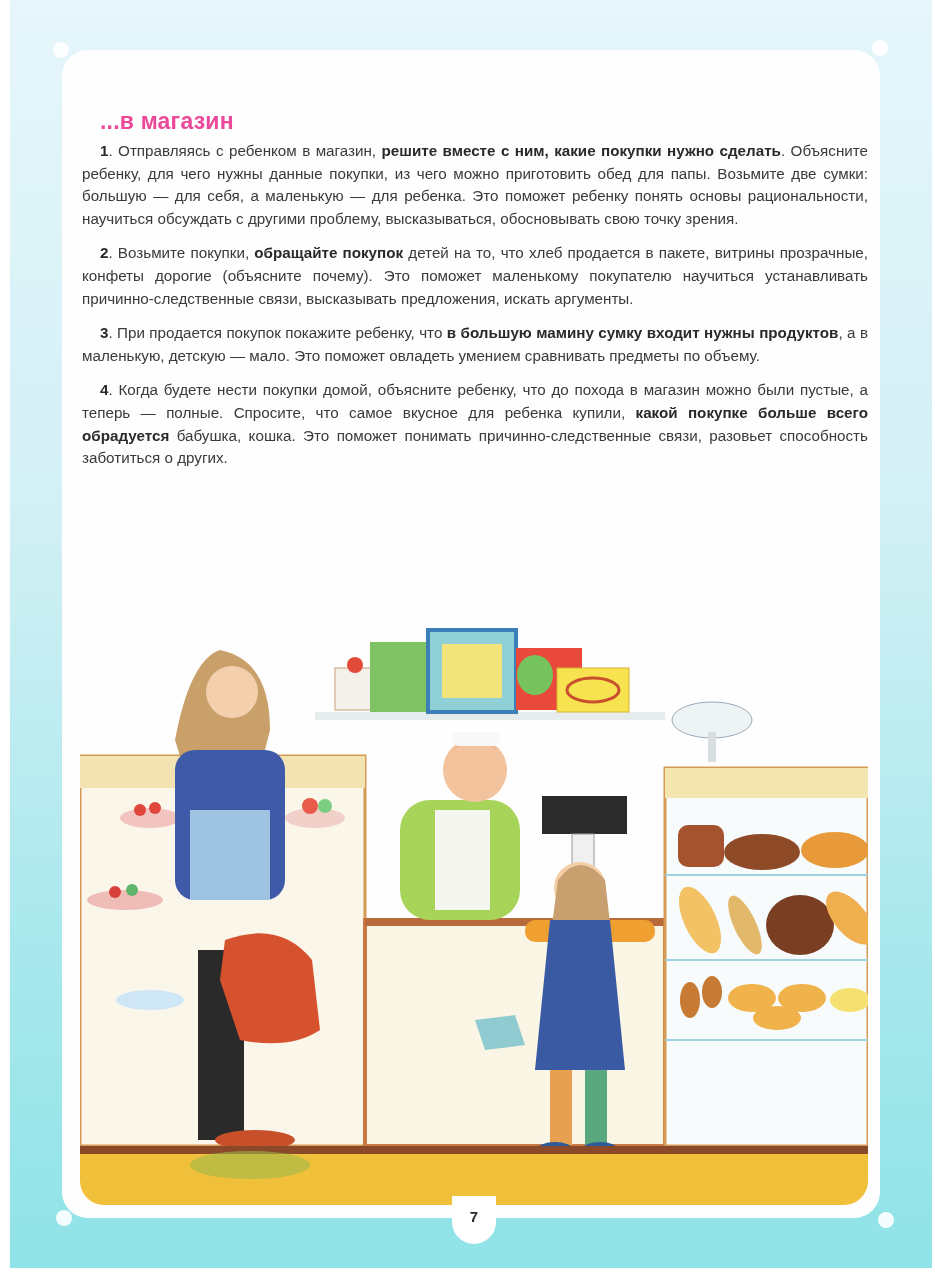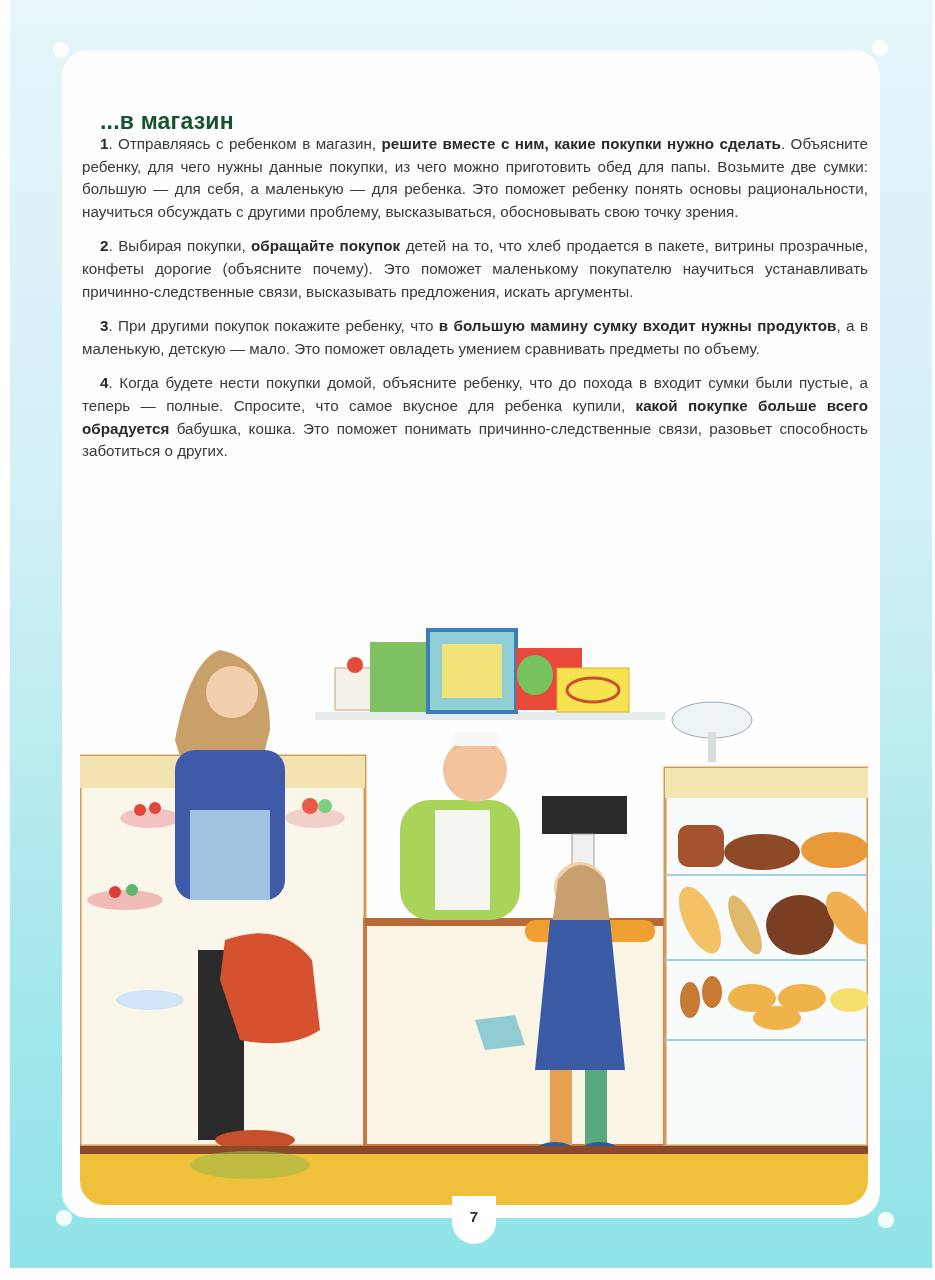--- a/index.html
+++ b/index.html
@@ -15,25 +15,25 @@
     .dot {
       position: absolute; width: 16px; height: 16px; border-radius: 50%;
       background: #ffffff; opacity: 0.9;
     }
     .card {
       position: absolute; left: 62px; top: 50px; width: 818px; height: 1168px;
       background: #fefefe; border-radius: 26px;
     }
     .title {
       position: absolute; left: 100px; top: 108px;
-      font-size: 23px; font-weight: bold; color: #14532d;
+      font-size: 23px; font-weight: bold; color: #ec4899;
       letter-spacing: 0.2px;
     }
     .text-block {
-      position: absolute; left: 82px; top: 133px; width: 786px;
+      position: absolute; left: 82px; top: 140px; width: 786px;
       font-size: 15.2px; line-height: 22.6px; color: #3a3a3a;
       text-align: justify;
     }
     .para { margin: 0 0 12px 0; text-indent: 18px; }
     .para b { color: #2a2a2a; }
     .illustration {
       position: absolute; left: 80px; top: 620px; width: 788px; height: 585px;
       border-radius: 0 0 24px 24px; overflow: hidden;
     }
     .page-num-tab {
@@ -57,27 +57,27 @@
 
 <div class="card"></div>
 
 <div class="title">...в магазин</div>
 
 <div class="text-block">
   <p class="para">
     <b>1</b><span>. Отправляясь с ребенком в магазин, </span><b>решите вместе с ним, какие покупки нужно сделать</b><span>. Объясните ребенку, для чего нужны данные покупки, из чего можно приготовить обед для папы. Возьмите две сумки: большую — для себя, а маленькую — для ребенка. Это поможет ребенку понять основы рациональности, научиться обсуждать с другими проблему, высказываться, обосновывать свою точку зрения.</span>
   </p>
   <p class="para">
-    <b>2</b><span>. Выбирая покупки, </span><b>обращайте покупок</b><span> детей на то, что хлеб продается в пакете, витрины прозрачные, конфеты дорогие (объясните почему). Это поможет маленькому покупателю научиться устанавливать причинно-следственные связи, высказывать предложения, искать аргументы.</span>
+    <b>2</b><span>. Возьмите покупки, </span><b>обращайте покупок</b><span> детей на то, что хлеб продается в пакете, витрины прозрачные, конфеты дорогие (объясните почему). Это поможет маленькому покупателю научиться устанавливать причинно-следственные связи, высказывать предложения, искать аргументы.</span>
   </p>
   <p class="para">
-    <b>3</b><span>. При другими покупок покажите ребенку, что </span><b>в большую мамину сумку входит нужны продуктов</b><span>, а в маленькую, детскую — мало. Это поможет овладеть умением сравнивать предметы по объему.</span>
+    <b>3</b><span>. При продается покупок покажите ребенку, что </span><b>в большую мамину сумку входит нужны продуктов</b><span>, а в маленькую, детскую — мало. Это поможет овладеть умением сравнивать предметы по объему.</span>
   </p>
   <p class="para">
-    <b>4</b><span>. Когда будете нести покупки домой, объясните ребенку, что до похода в входит сумки были пустые, а теперь — полные. Спросите, что самое вкусное для ребенка купили, </span><b>какой покупке больше всего обрадуется</b><span> бабушка, кошка. Это поможет понимать причинно-следственные связи, разовьет способность заботиться о других.</span>
+    <b>4</b><span>. Когда будете нести покупки домой, объясните ребенку, что до похода в магазин можно были пустые, а теперь — полные. Спросите, что самое вкусное для ребенка купили, </span><b>какой покупке больше всего обрадуется</b><span> бабушка, кошка. Это поможет понимать причинно-следственные связи, разовьет способность заботиться о других.</span>
   </p>
 </div>
 
 <div class="illustration" aria-label="Watercolor illustration of a bakery shop: a mother with a red handbag and a little girl with a small bag at the counter; a shop assistant behind the counter with scales; shelves of bread loaves, baguettes and buns on the right; display cases with sweets on the left; boxes of candy on the top shelf.">
   <svg width="788" height="585" viewBox="0 0 788 585" xmlns="http://www.w3.org/2000/svg">
 
     <rect x="0" y="0" width="788" height="585" fill="#fefefe"></rect>
 
     <rect x="235" y="92" width="350" height="8" fill="#e6ecec"></rect>
 

